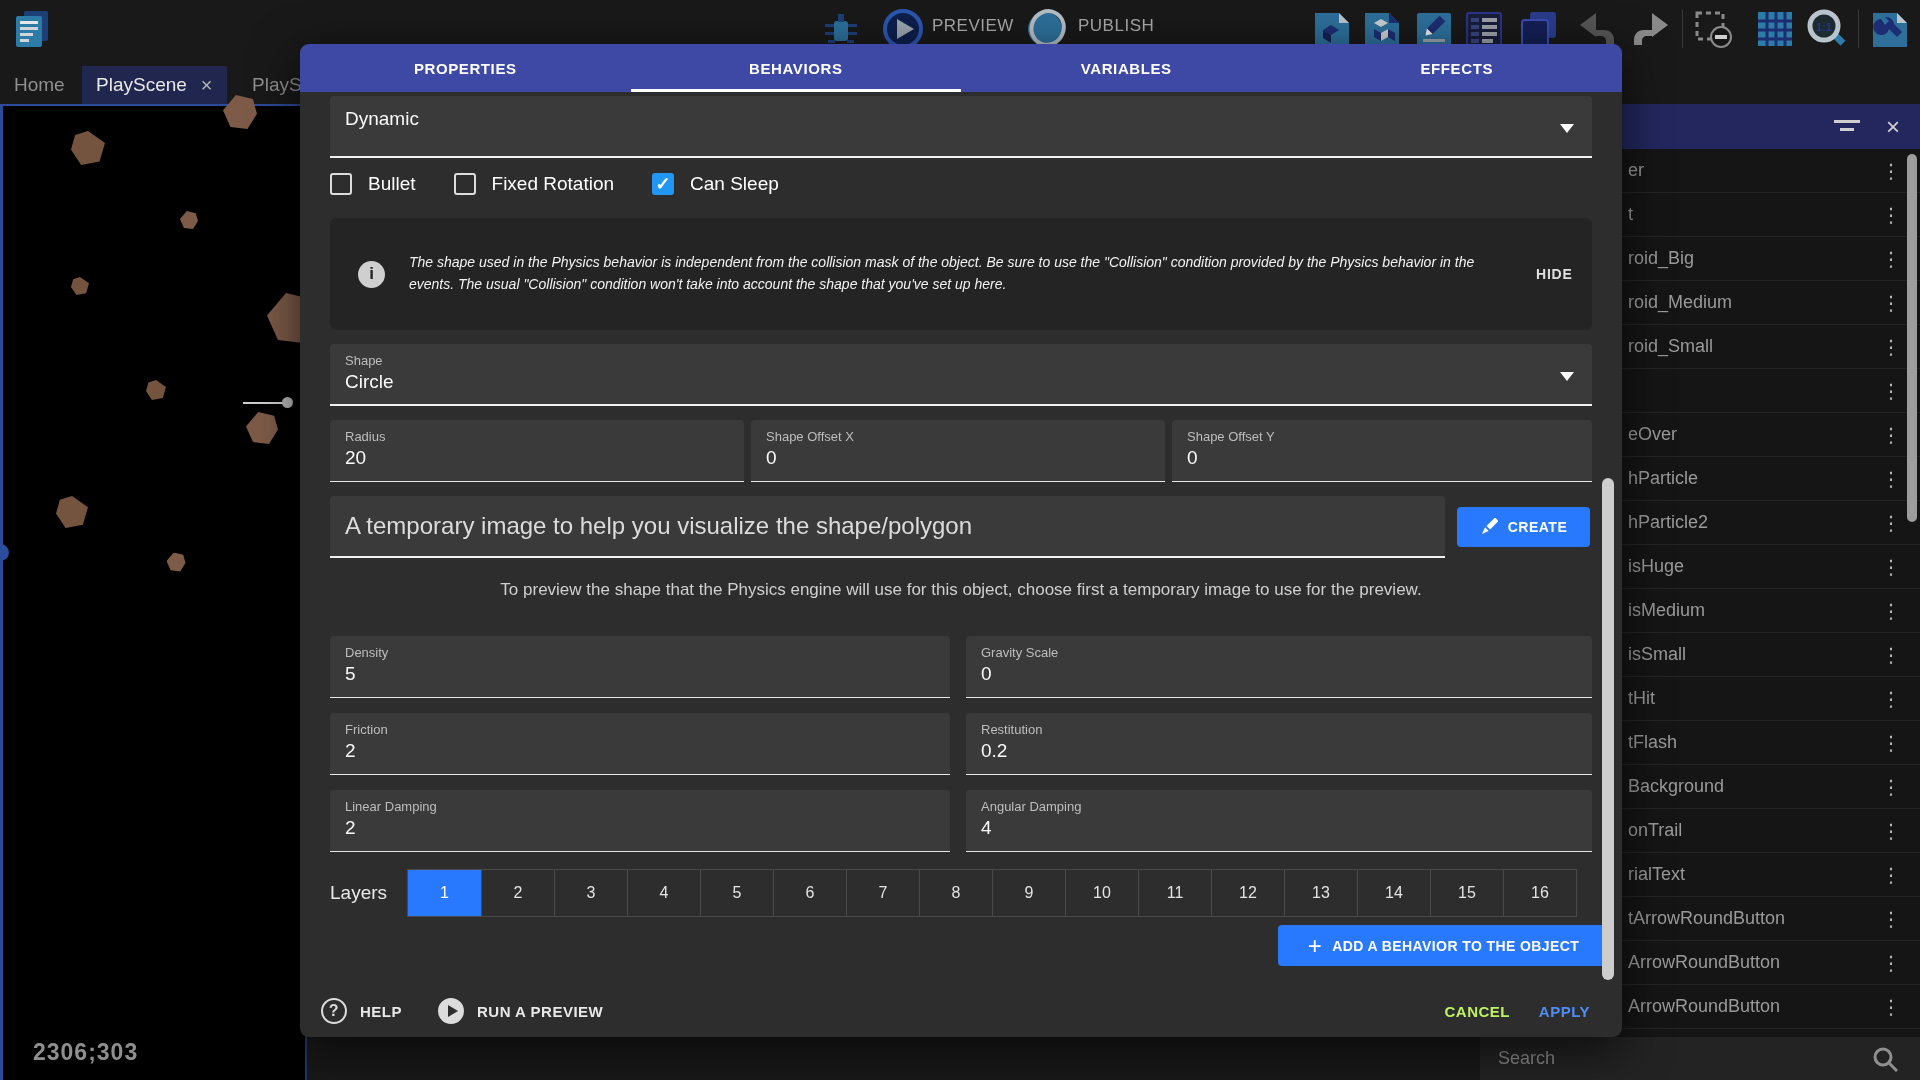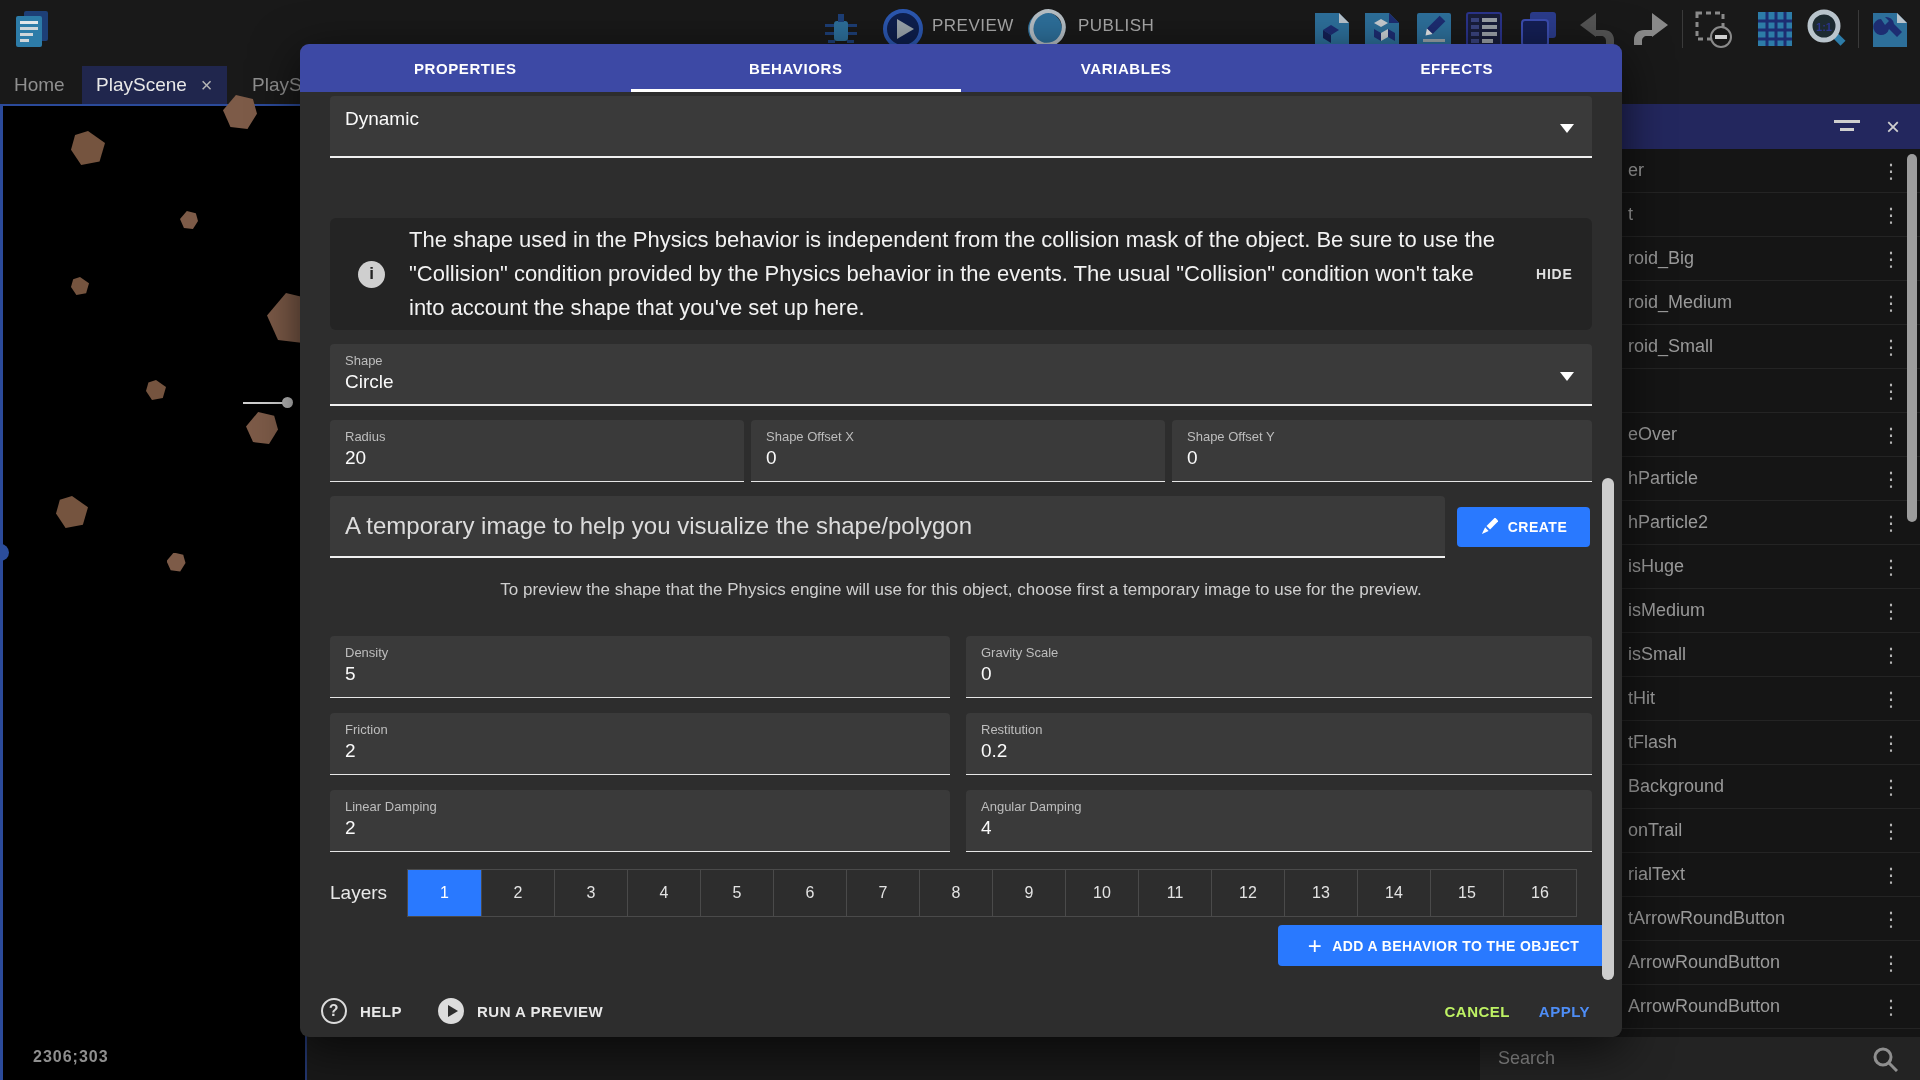--- a/index.html
+++ b/index.html
@@ -22,21 +22,21 @@
 
   
   #canvas { position:absolute; left:0; top:104px; width:307px; height:976px; background:#000;
             border-left:3px solid #2b4a9a; border-top:2px solid #2b4a9a; border-right:2px solid #23366e; }
   .ast { position:absolute; background:#7d5b48; }
   .ast.v1 { clip-path:polygon(38% 0%, 88% 12%, 100% 55%, 72% 100%, 22% 94%, 0% 45%); }
   .ast.v2 { clip-path:polygon(50% 0%, 100% 35%, 84% 90%, 30% 100%, 0% 55%, 12% 12%); background:#75543f; }
   #joint-line { position:absolute; width:42px; height:2px; background:#cfcfcf; }
   #joint-dot  { position:absolute; width:11px; height:11px; border-radius:50%; background:#b8b8b8; }
   #edge-dot   { position:absolute; width:17px; height:17px; border-radius:50%; background:#2b4d9c; }
-  #coords { position:absolute; left:30px; bottom:14px; color:#8f8f8f; font-size:16px; font-weight:bold; letter-spacing:1px; }
+  #coords { position:absolute; left:30px; bottom:14px; color:#8f8f8f; font-size:23px; font-weight:bold; letter-spacing:1px; }
 
   
   #sidebar { position:absolute; left:1480px; top:104px; width:440px; height:976px; background:#151515; }
   #sb-header { position:absolute; left:0; top:0; width:440px; height:45px; background:#23275e;
                display:flex; align-items:center; justify-content:flex-end; gap:26px; padding-right:20px; }
   #sb-close { color:#cfcfcf; font-size:24px; }
   #obj-rows { position:absolute; left:0; top:45px; width:440px; }
   .orow { height:44px; border-bottom:1px solid #242424; display:flex; align-items:center; }
   .oname { color:#9a9a9a; font-size:18px; padding-left:148px; flex:1; white-space:nowrap; overflow:hidden; }
   .odots { color:#b5b5b5; font-size:20px; width:58px; text-align:center; }
@@ -66,21 +66,21 @@
   .chk { display:flex; align-items:center; gap:16px; }
   .chk .box { width:22px; height:22px; border:2px solid #dcdcdc; border-radius:3px; }
   .chk .box.checked { border:none; background:#2196f3; color:#fff; font-size:18px; font-weight:bold;
                       display:flex; align-items:center; justify-content:center; }
   .chk .clabel { color:#fff; font-size:19px; }
 
   #info-box { position:absolute; left:30px; top:174px; width:1262px; height:112px; background:#242424;
               border-radius:6px; display:flex; align-items:center; }
   #info-icon { width:27px; height:27px; border-radius:50%; background:#cfcfcf; color:#242424; font-weight:bold;
                font-size:17px; display:flex; align-items:center; justify-content:center; margin:0 24px 0 28px; flex:none; }
-  #info-text { color:#f2f2f2; font-size:22px; line-height:1.55; width:1090px; }
+  #info-text { color:#f2f2f2; font-size:14px; line-height:1.55; width:1090px;font-style:italic; }
   #info-hide { color:#e0e0e0; font-size:14px; font-weight:bold; letter-spacing:.8px; margin-left:37px; }
 
   #temp-field { left:30px; top:452px; width:1115px; height:62px; border-bottom:2px solid #f0f0f0; display:flex; align-items:center; }
   #temp-text { color:#dcdcdc; font-size:24px; }
   .blue-btn { background:#2979ff; color:#fff; border-radius:4px; display:flex; align-items:center;
               justify-content:center; gap:10px; font-weight:bold; }
   #create-btn { position:absolute; left:1157px; top:463px; width:133px; height:40px; font-size:14px; letter-spacing:.5px; }
   #helper { position:absolute; left:30px; top:536px; width:1262px; text-align:center; color:#cfcfcf; font-size:17px; }
 
   #layers-row { position:absolute; left:30px; top:826px; height:46px; display:flex; align-items:center; }
@@ -380,20 +380,34 @@
         <div class="dtab active">BEHAVIORS</div>
         <div class="dtab">VARIABLES</div>
         <div class="dtab">EFFECTS</div>
       </div>
 
     <div class="field select" style="left:30px; top:52px; width:1262px; height:62px">
       <div class="fvalue">Dynamic</div>
       <div class="caret"></div>
     </div>
 
+    <div id="chk-row">
+        <div class="chk">
+          <div class="box"></div>
+          <span class="clabel">Bullet</span>
+        </div>
+        <div class="chk">
+          <div class="box"></div>
+          <span class="clabel">Fixed Rotation</span>
+        </div>
+        <div class="chk">
+          <div class="box checked">✓</div>
+          <span class="clabel">Can Sleep</span>
+        </div>
+      </div>
 
     <div id="info-box">
       <div id="info-icon">i</div>
       <div id="info-text">The shape used in the Physics behavior is independent from the collision mask of the object. Be sure to use the "Collision" condition provided by the Physics behavior in the events. The usual "Collision" condition won't take into account the shape that you've set up here.</div>
       <div id="info-hide">HIDE</div>
     </div>
 
     <div class="field select" style="left:30px; top:300px; width:1262px; height:62px">
       <div class="flabel">Shape</div>
       <div class="fvalue">Circle</div>

